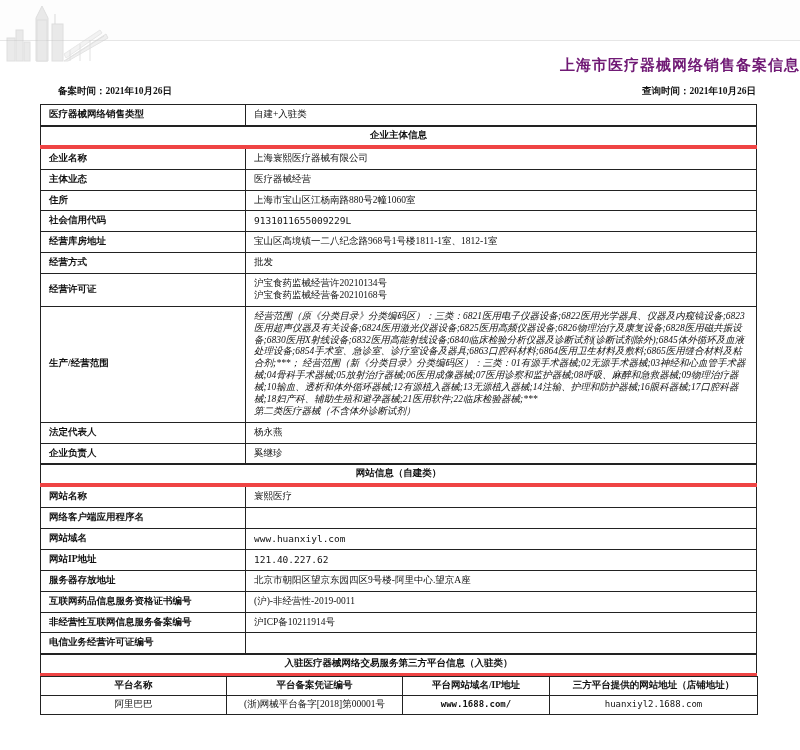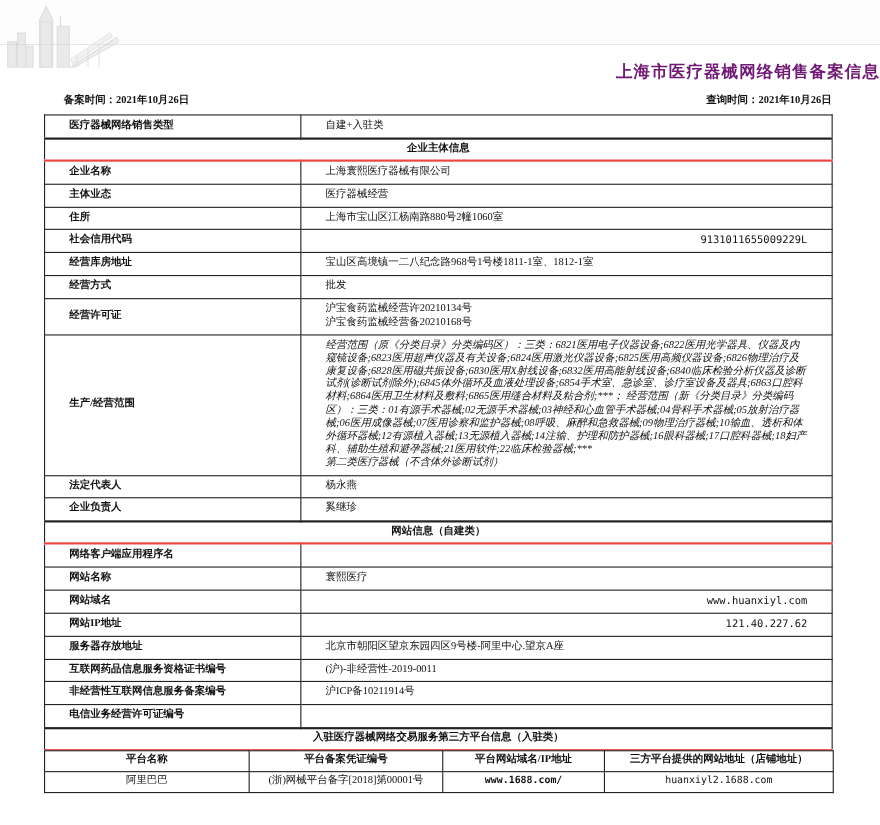--- a/index.html
+++ b/index.html
@@ -23,29 +23,29 @@
     margin:10px 44px 6px 58px;
     font-size:9.5px;font-weight:bold;
   }
   table.tbl{
     border-collapse:collapse;table-layout:fixed;
     width:717px;margin-left:40px;background:#fff;
   }
   table.tbl td{
     border:1px solid #222;
     font-size:9.5px;line-height:1.25;
-    padding:4px 22px;vertical-align:middle;
+    padding:4px 8px;vertical-align:middle;
     word-wrap:break-word;overflow-wrap:break-word;
   }
   td.label{width:188px;font-weight:bold;}
   td.value{white-space:pre-line;}
-  td.mono{font-family:"DejaVu Sans Mono","Liberation Mono",monospace;font-size:9px;text-align:right;}
+  td.mono{font-family:"DejaVu Sans Mono","Liberation Mono",monospace;font-size:9px;}
   tr.section td{
     text-align:center;font-weight:bold;padding:3px 4px;
-    border-top:2px solid #222;border-bottom:2px solid #ef4444;margin-top:47px;
+    border-top:2px solid #222;border-bottom:4px solid #ef4444;margin-top:47px;
   }
   td.scope{font-size:9px;line-height:1.2;padding:3px 8px;font-style:italic;}
   table.tbl2{
     border-collapse:collapse;table-layout:fixed;
     width:717px;margin-left:40px;margin-top:-1px;background:#fff;
   }
   table.tbl2 td{
     border:1px solid #222;font-size:9.5px;line-height:1.25;
     padding:3px 6px;text-align:center;vertical-align:middle;
     word-wrap:break-word;
@@ -132,26 +132,26 @@
         <td class="value">杨永燕</td>
       </tr>
       <tr>
         <td class="label">企业负责人</td>
         <td class="value">奚继珍</td>
       </tr>
       <tr class="section">
         <td colspan="2">网站信息（自建类）</td>
       </tr>
       <tr>
+        <td class="label">网站名称</td>
+        <td class="value">寰熙医疗</td>
+      </tr>
+      <tr>
         <td class="label">网络客户端应用程序名</td>
         <td class="value"></td>
-      </tr>
-      <tr>
-        <td class="label">网站名称</td>
-        <td class="value">寰熙医疗</td>
       </tr>
       <tr>
         <td class="label">网站域名</td>
         <td class="value mono">www.huanxiyl.com</td>
       </tr>
       <tr>
         <td class="label">网站IP地址</td>
         <td class="value mono">121.40.227.62</td>
       </tr>
       <tr>

